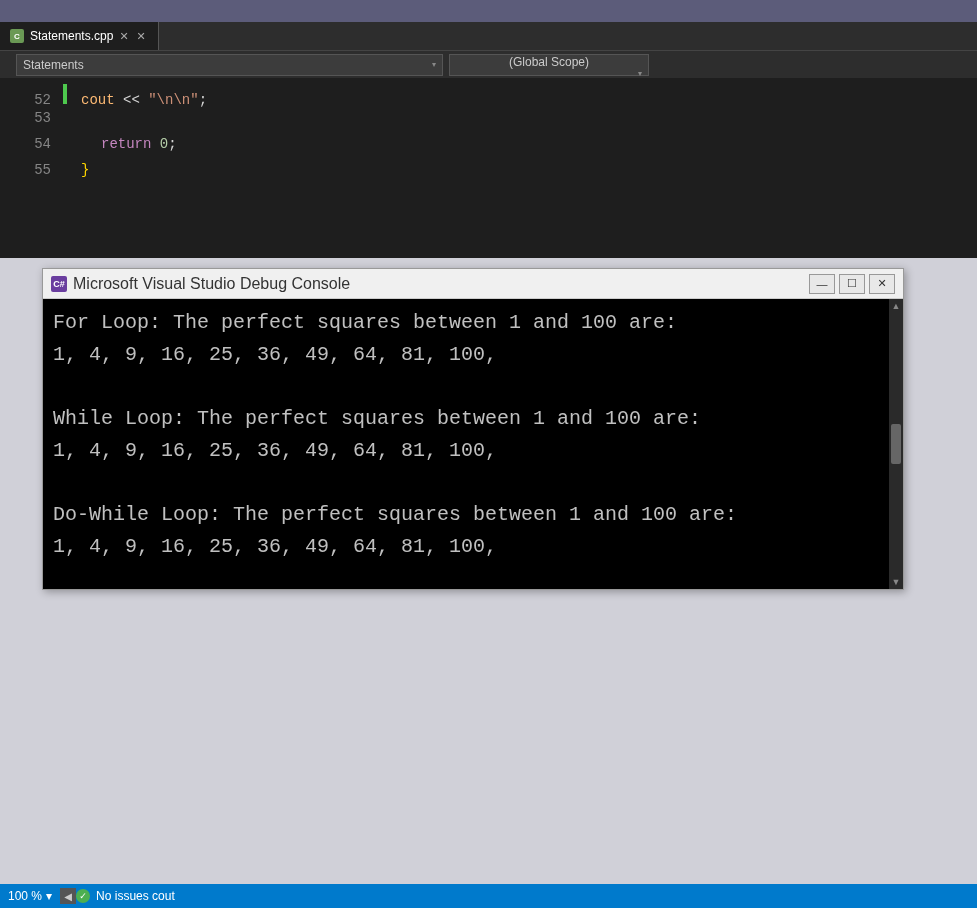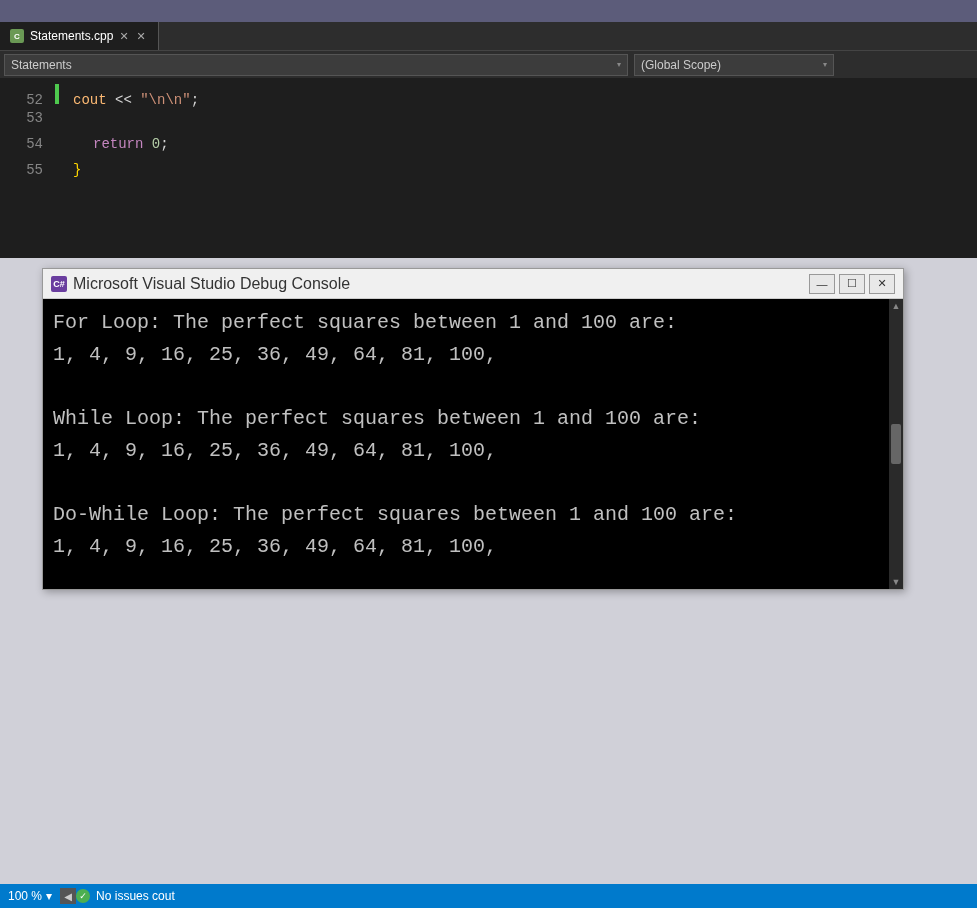--- a/index.html
+++ b/index.html
@@ -78,40 +78,41 @@
       color: #ccc;
       border: 1px solid #555;
       height: 22px;
       font-size: 12px;
       display: flex;
       align-items: center;
       padding: 0 6px;
       cursor: pointer;
     }
     .nav-dropdown-left {
-      width: 624px;
-      margin-left: 4px;
+      width: 427px;
+      margin-left: 16px;
     }
     .nav-dropdown-right {
       width: 200px;
       margin-left: 6px;
+      flex-direction: column;
     }
     .dropdown-arrow {
       margin-left: auto;
       font-size: 8px;
       color: #888;
     }
 
     
     .editor-area {
       background: #1e1e1e;
       display: flex;
       flex-direction: column;
       height: 180px;
-      padding: 6px 0;
+      padding: 6px 8px;
       position: relative;
     }
 
     .code-line {
       display: flex;
       align-items: baseline;
       height: 26px;
       font-family: 'Consolas', 'Courier New', monospace;
       font-size: 14px;
     }

